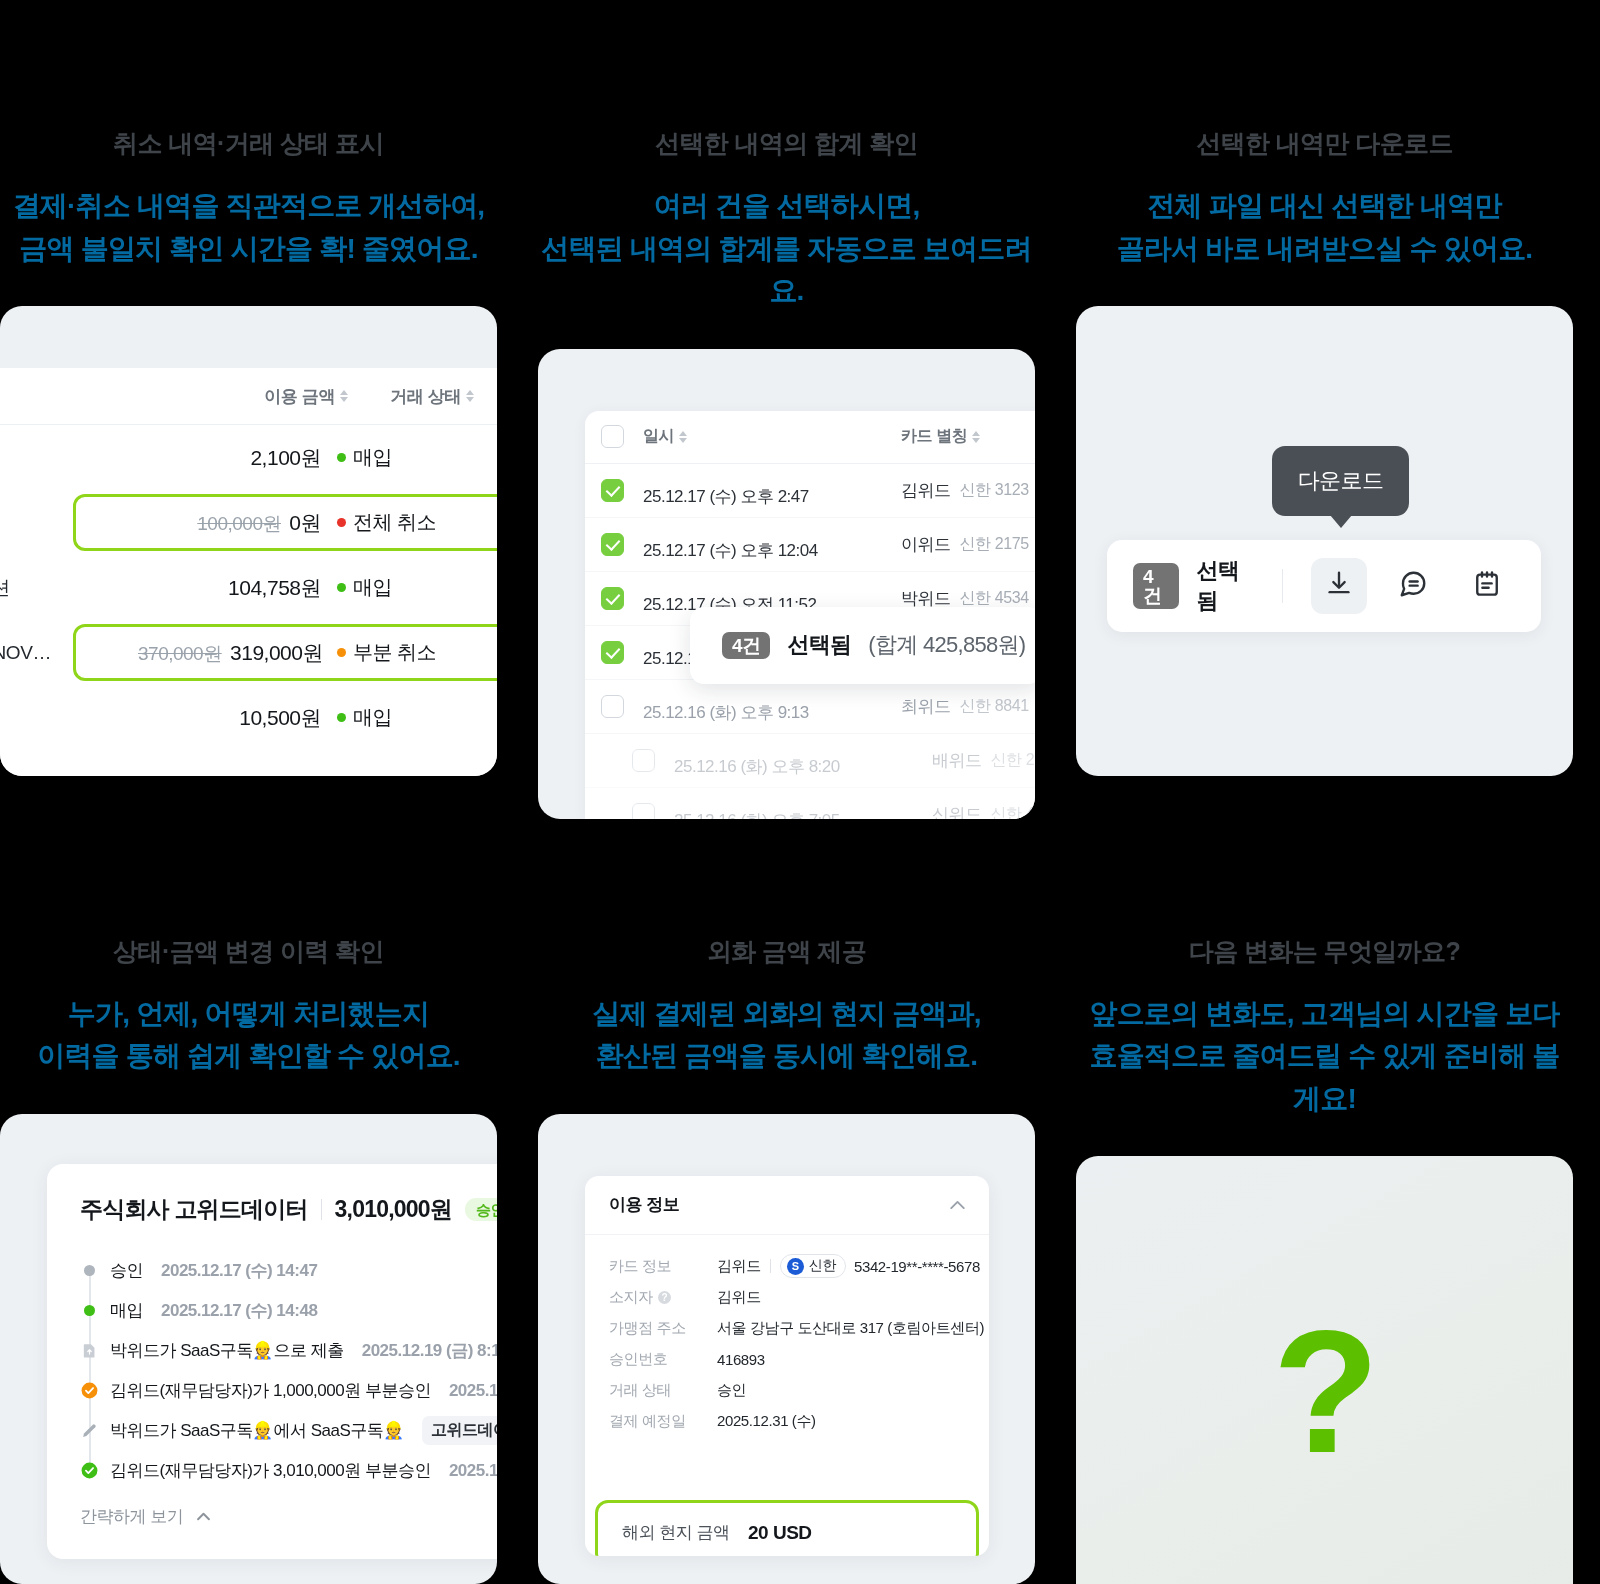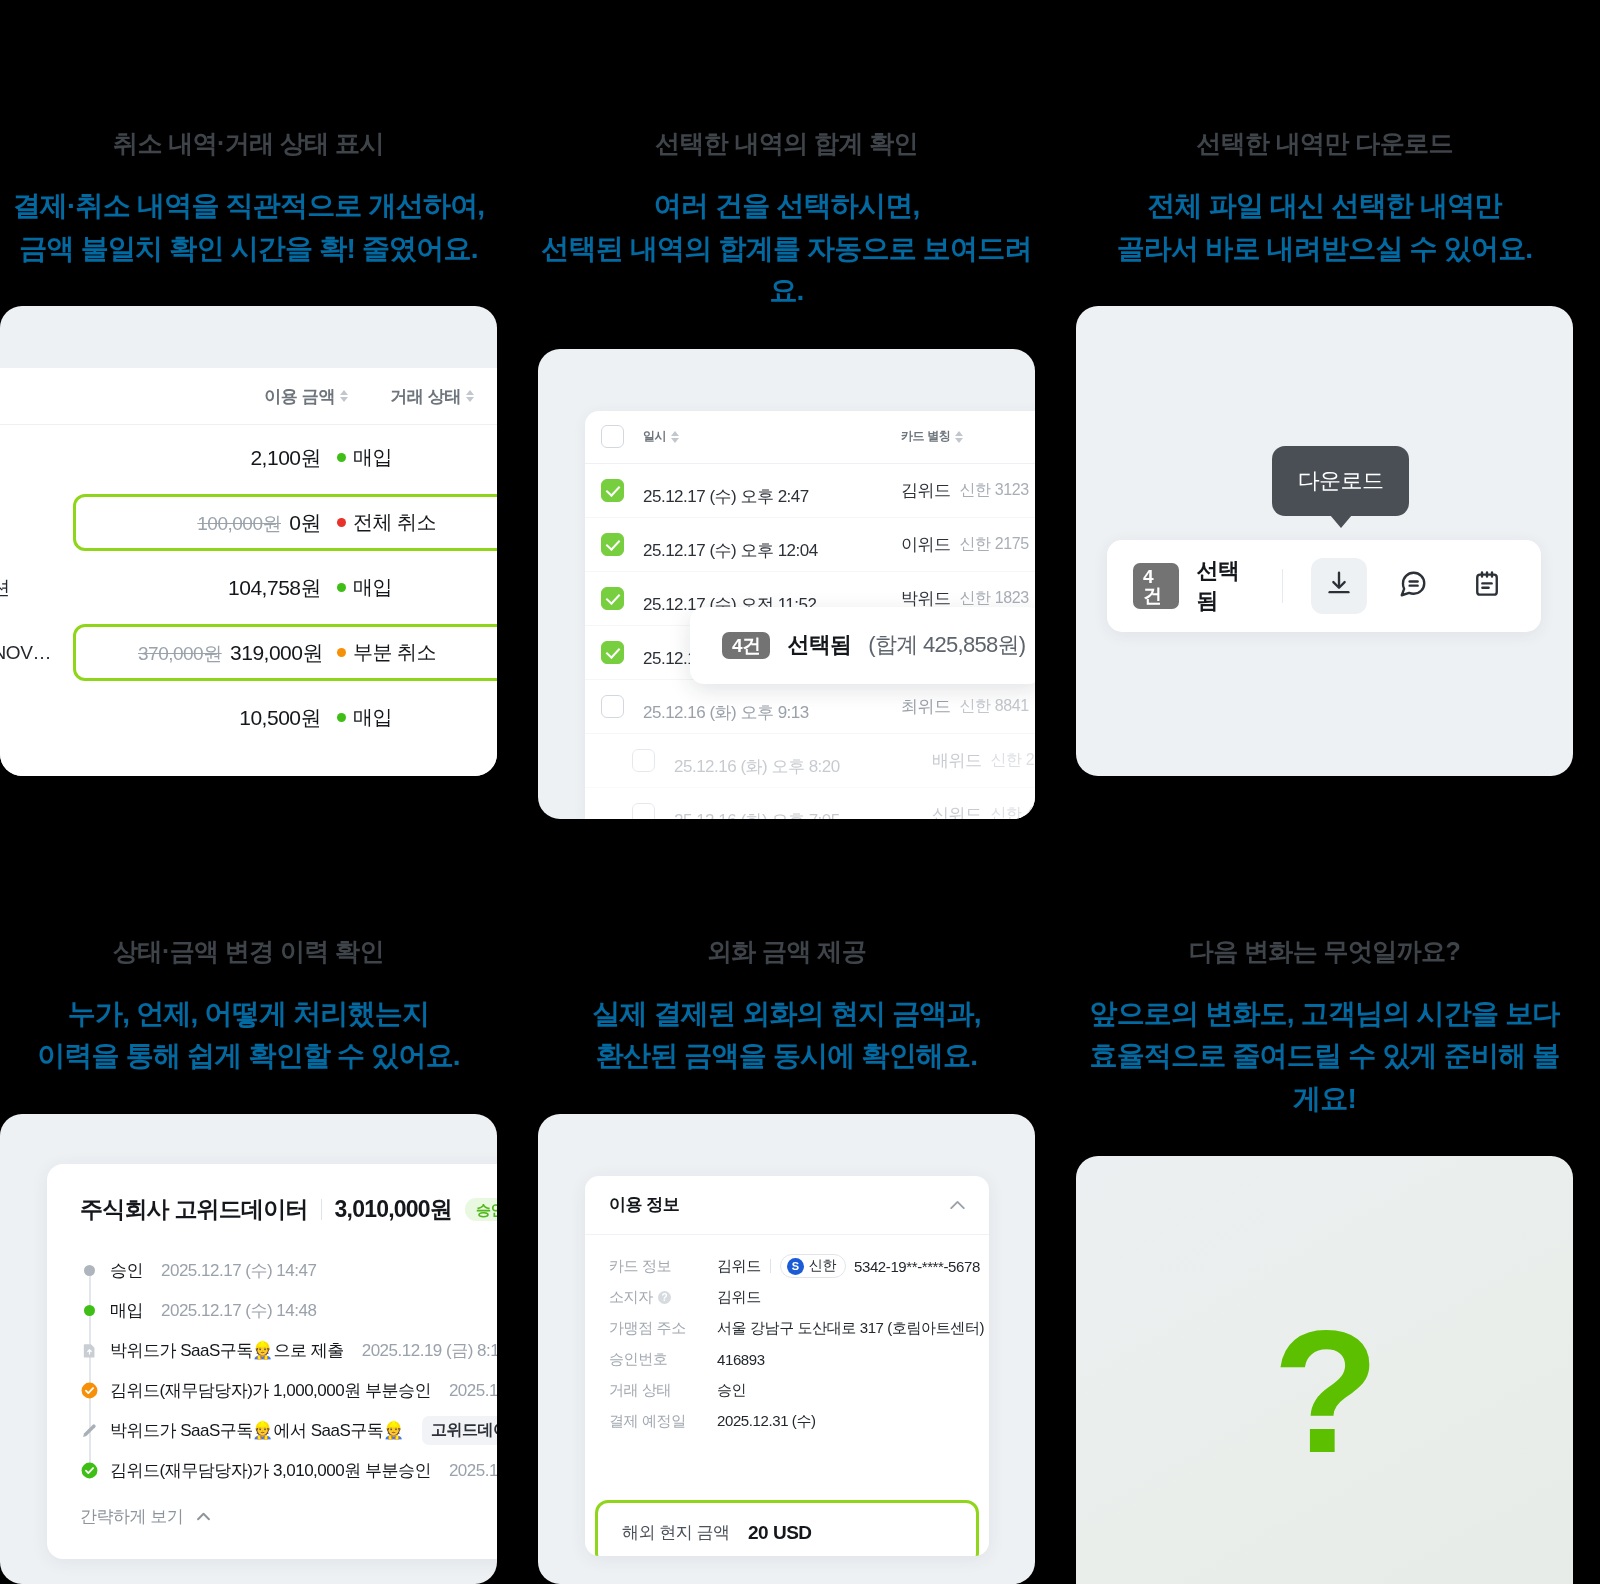--- a/index.html
+++ b/index.html
@@ -119,21 +119,21 @@
   .cb{
     width:23px;height:23px;border-radius:6px;border:1.6px solid #d3d8de;
     background:#fff;box-sizing:border-box;flex:none;position:relative;
   }
   .cb.on{background:#77cf3f;border-color:#77cf3f;}
   .cb.on::after{
     content:"";position:absolute;left:7px;top:3.2px;width:6px;height:11px;
     border:solid #fff;border-width:0 2.6px 2.6px 0;transform:rotate(43deg);
   }
   .c2-hdr .lbl{
-    font-size:12px;font-weight:700;color:#6d747c;letter-spacing:-0.4px;
+    font-size:16px;font-weight:700;color:#6d747c;letter-spacing:-0.4px;
     display:flex;align-items:center;gap:5px;
   }
   .c2-date-col{width:258px;margin-left:19px;}
   .c2-card-col{flex:1;}
   .c2-row{
     display:flex;align-items:center;height:53px;padding:0 16px;
     border-bottom:1px solid #f4f6f8;
   }
   .c2-row .date{
     width:258px;margin-left:19px;font-size:17px;color:#2c3138;letter-spacing:-0.5px;
@@ -205,21 +205,21 @@
     border-radius:11px;padding:4px 11px;letter-spacing:-0.4px;line-height:1;
   }
   .tl{position:relative;}
   .tl-item{
     display:flex;align-items:center;gap:11px;height:40px;
     font-size:17px;color:#14171b;letter-spacing:-0.5px;white-space:nowrap;
     position:relative;
   }
   .tl-item .ic{width:19px;height:19px;display:flex;align-items:center;justify-content:center;flex:none;}
   .tl-item .ic .cdot{width:11px;height:11px;border-radius:50%;}
-  .tl-item .when{color:#9aa1aa;margin-left:7px;}
+  .tl-item .when{color:#9aa1aa;margin-left:7px;font-weight:bold;}
   .tl-line{
     position:absolute;left:9px;width:1.5px;background:#e3e7eb;
   }
   .chip{
     background:#f1f3f6;border-radius:7px;padding:4px 9px;font-size:16px;
     font-weight:700;color:#2c3138;margin-left:7px;
   }
   .c4-more{
     margin-top:14px;font-size:17px;color:#8d949c;letter-spacing:-0.5px;
     display:flex;align-items:center;gap:14px;
@@ -404,21 +404,21 @@
           <div class="cb on"></div>
           <div class="date">25.12.17 (수) 오후 12:04</div>
           <div class="cardname">이위드</div>
           <div class="cardno">신한 2175</div>
         </div>
 
         <div class="c2-row">
           <div class="cb on"></div>
           <div class="date">25.12.17 (수) 오전 11:52</div>
           <div class="cardname">박위드</div>
-          <div class="cardno">신한 1823</div>
+          <div class="cardno">신한 4534</div>
         </div>
 
         <div class="c2-row">
           <div class="cb on"></div>
           <div class="date">25.12.16 (화) 오후 10:28</div>
           <div class="cardname">강위드</div>
           <div class="cardno">신한 4456</div>
         </div>
 
         <div class="c2-row dim">

